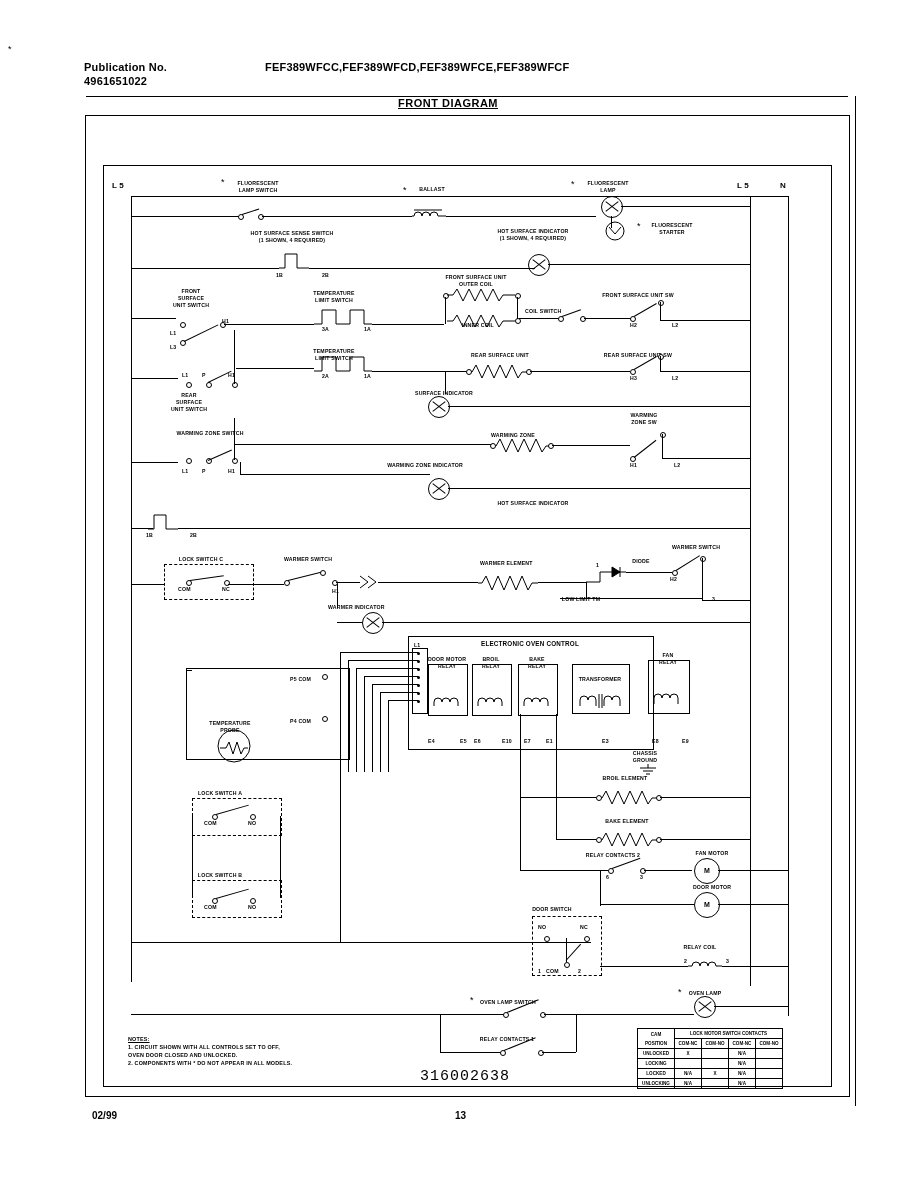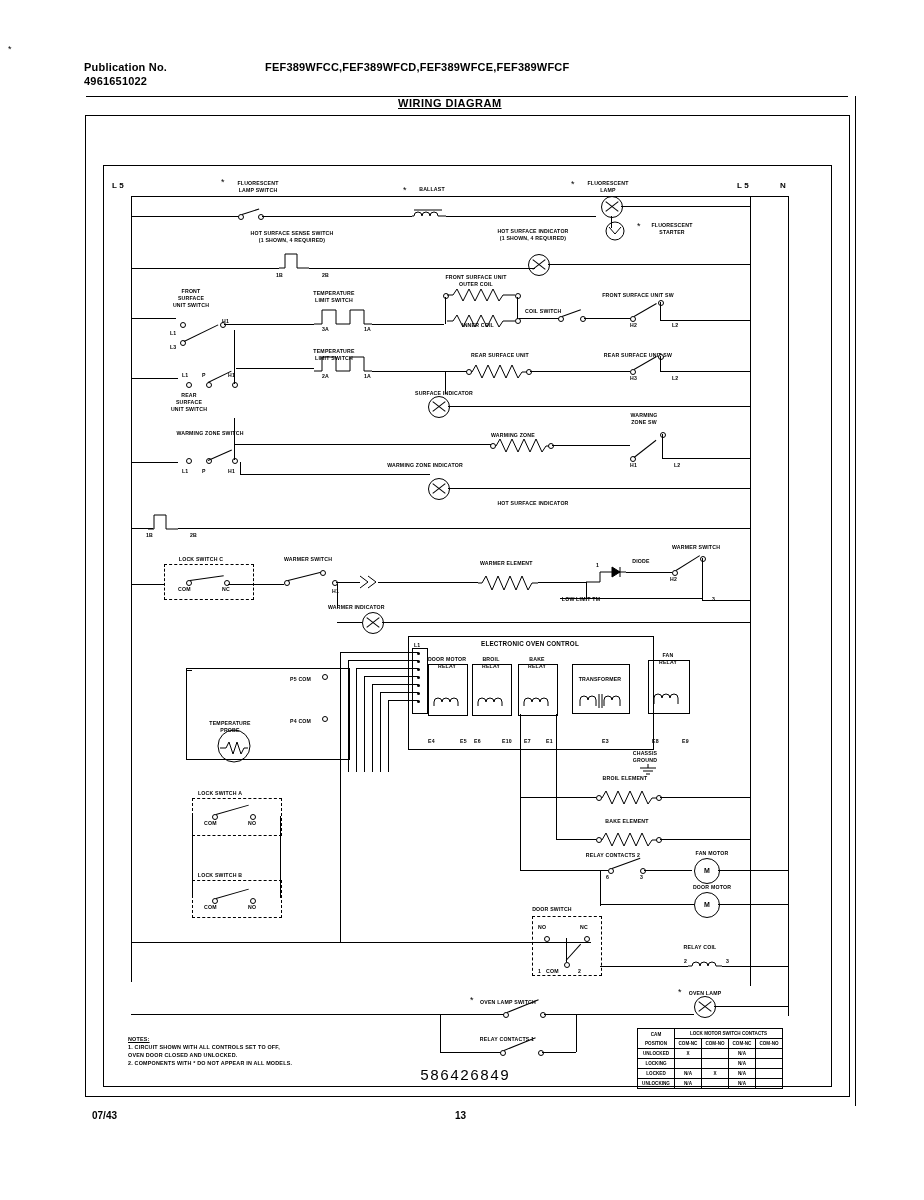--- a/index.html
+++ b/index.html
@@ -202,31 +202,31 @@
 <div class="page">
 
   <div class="corner-tick">*</div>
 
   <div class="pub-block">
     <div>Publication No.</div>
     <div>4961651022</div>
   </div>
 
   <div class="model-line">FEF389WFCC,FEF389WFCD,FEF389WFCE,FEF389WFCF</div>
-  <div class="wiring-title">WIRING DIAGRAM</div>
+  <div class="wiring-title">FRONT DIAGRAM</div>
 
   <div class="rule-h" style="left:86px; top:96px; width:762px;"></div>
   <div class="rule-v" style="left:855px; top:96px; height:1010px;"></div>
 
   <div class="frame"></div>
   <div class="inner-frame"></div>
 
-  <div class="footer-date">07/43</div>
+  <div class="footer-date">02/99</div>
   <div class="footer-page">13</div>
-  <div class="part-number">586426849</div>
+  <div class="part-number">316002638</div>
 
   <div class="lbl big" style="left:112px; top:182px;">L 5</div>
   <div class="lbl big" style="left:737px; top:182px;">L 5</div>
   <div class="lbl big" style="left:780px; top:182px;">N</div>
 
   <div class="wire v" style="left:131px; top:196px; height:786px;"></div>
 
   <div class="wire v" style="left:750px; top:196px; height:790px;"></div>
 
   <div class="wire v" style="left:788px; top:196px; height:820px;"></div>

